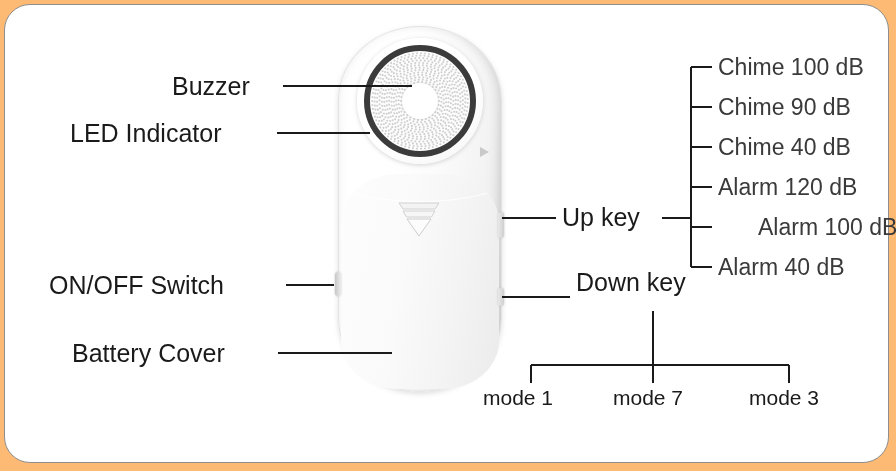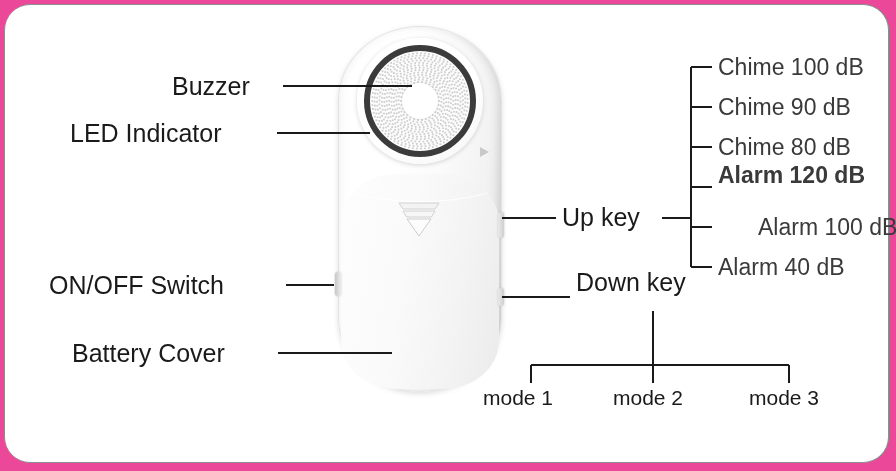--- a/index.html
+++ b/index.html
@@ -7,21 +7,21 @@
     padding: 0;
     background: #ffffff;
   }
   body {
     font-family: "Liberation Sans", sans-serif;
   }
   #stage {
     position: relative;
     width: 896px;
     height: 471px;
-    background: #ec4899;
+    background: #fdba74;
     overflow: hidden;
   }
   
   .frame {
     position: absolute;
     left: 4px;
     top: 4px;
     width: 885px;
     height: 459px;
     border: 1px solid #8e8e8e;
@@ -962,22 +962,22 @@
   <div class="lbl" style="left:49px; top:273px;">ON/OFF Switch</div>
 
   <div class="lbl" style="left:72px; top:341px;">Battery Cover</div>
 
   <div class="lbl" style="left:562px; top:205px;">Up key</div>
 
   <div class="lbl" style="left:576px; top:270px;">Down key</div>
 
   <div class="mode-opt" style="left:718px; top:56px;">Chime 100 dB</div>
   <div class="mode-opt" style="left:718px; top:96px;">Chime 90 dB</div>
-  <div class="mode-opt" style="left:718px; top:136px;">Chime 80 dB</div>
-  <div class="mode-opt" style="left:718px; top:164px;font-weight:bold;">Alarm 120 dB</div>
+  <div class="mode-opt" style="left:718px; top:136px;">Chime 40 dB</div>
+  <div class="mode-opt" style="left:718px; top:176px;">Alarm 120 dB</div>
   <div class="mode-opt" style="left:718px; top:216px;margin-left:40px;">Alarm 100 dB</div>
   <div class="mode-opt" style="left:718px; top:256px;">Alarm 40 dB</div>
 
   <div class="mode-bot" style="left:483px; top:387px;">mode 1</div>
-  <div class="mode-bot" style="left:613px; top:387px;">mode 2</div>
+  <div class="mode-bot" style="left:613px; top:387px;">mode 7</div>
   <div class="mode-bot" style="left:749px; top:387px;">mode 3</div>
 
 </div>
 
 </body></html>

